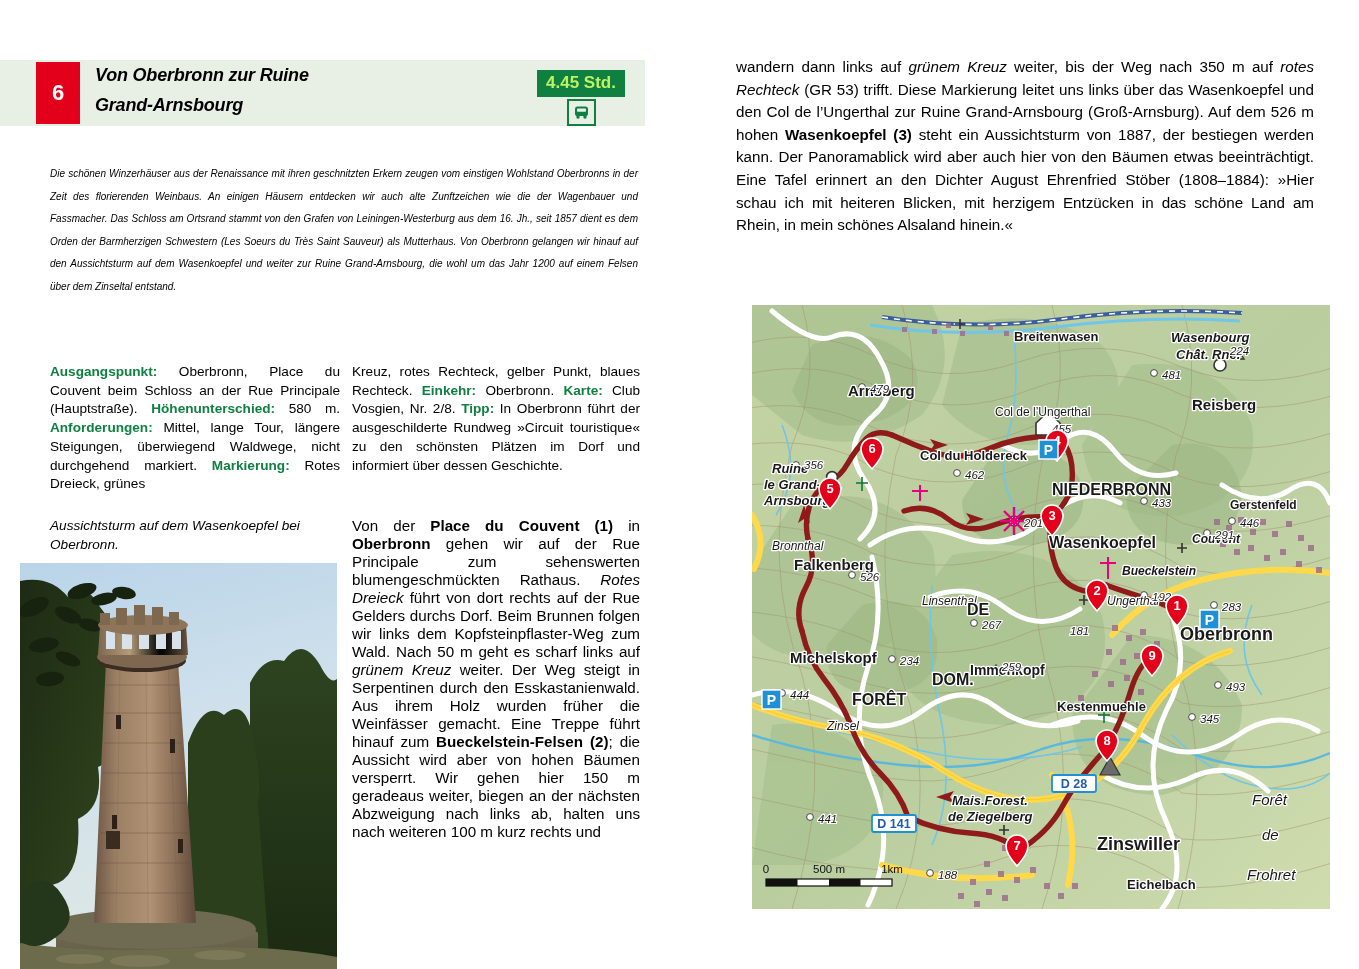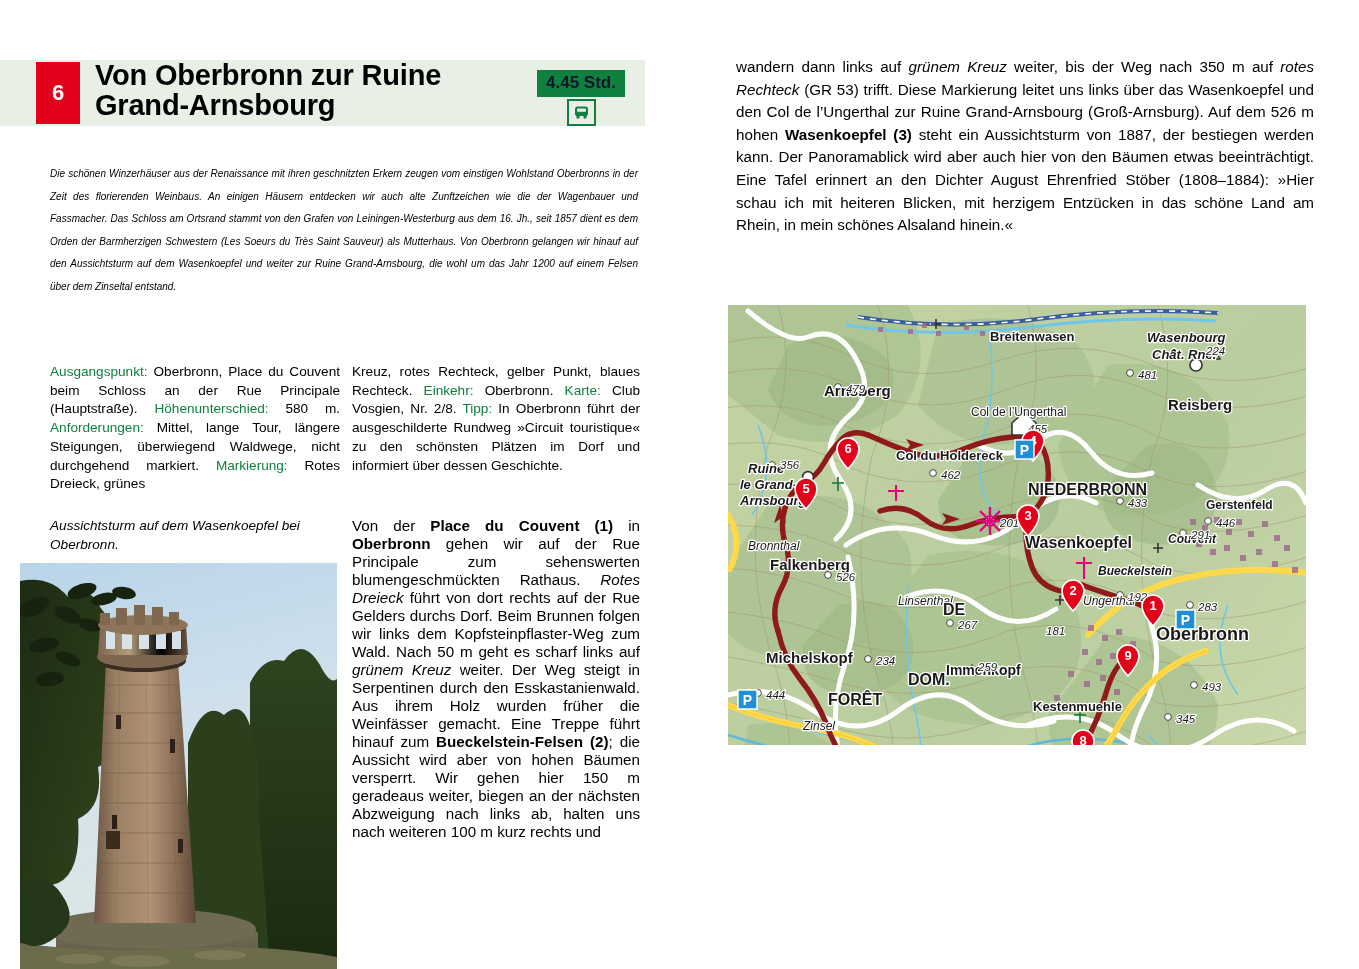--- a/index.html
+++ b/index.html
@@ -21,26 +21,26 @@
     background:#e8f0e6;
   }
   .tour-num{
     position:absolute;left:36px;top:62px;width:44px;height:62px;
     background:#e2001a;color:#fff;
     font-weight:bold;font-size:22px;
     display:flex;align-items:center;justify-content:center;
   }
   .tour-title{
     position:absolute;left:95px;top:60px;width:420px;
-    font-weight:bold;font-size:29px;
+    font-weight:bold;font-style:italic;font-size:18px;
     line-height:30px;letter-spacing:-0.2px;
   }
   .duration-badge{
     position:absolute;left:537px;top:70px;
-    background:#0f8040;color:#0f172a;
+    background:#0f8040;color:#bef264;
     font-weight:bold;font-size:17px;
     padding:3px 9px 4px 9px;
     white-space:nowrap;
   }
   .bus-box{
     position:absolute;left:567px;top:99px;
     width:25px;height:23px;
     border:2px solid #0f8040;
     display:flex;align-items:center;justify-content:center;
   }
@@ -57,21 +57,21 @@
   }
 
   .info-left{
     position:absolute;left:50px;top:363px;width:290px;
     font-size:13.6px;line-height:18.7px;text-align:justify;
   }
   .info-right{
     position:absolute;left:352px;top:363px;width:288px;
     font-size:13.6px;line-height:18.7px;text-align:justify;
   }
-  .lbl{color:#0f8040;font-weight:normal;}
+  .lbl{color:#0f8040;font-weight:bold;}
 
   .photo-caption{
     position:absolute;left:50px;top:516px;width:290px;
     font-style:italic;font-size:13.6px;line-height:19px;
   }
 
   .body-col{
     position:absolute;left:352px;top:517px;width:288px;
     font-size:15.2px;line-height:18px;text-align:justify;
   }
@@ -89,21 +89,21 @@
   .right-page{position:absolute;left:700px;top:0;width:659px;height:969px;}
   .right-text{
     position:absolute;left:36px;top:56px;width:578px;
     font-size:15.2px;line-height:22.6px;text-align:justify;
   }
   .right-text p{margin:0;}
   .right-text b{font-weight:bold;}
   .right-text i{font-style:italic;}
 
   .map-wrap{
-    position:absolute;left:28px;top:305px;width:578px;height:440px;
+    position:absolute;left:52px;top:305px;width:578px;height:604px;
     overflow:hidden;
     text-decoration:underline;
   }
   .map-wrap svg{display:block;}
 </style>
 </head>
 <body>
 
 <div class="page">
 

